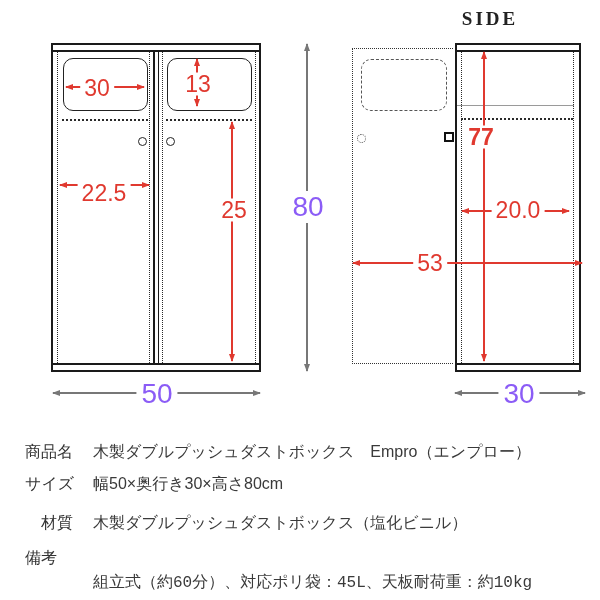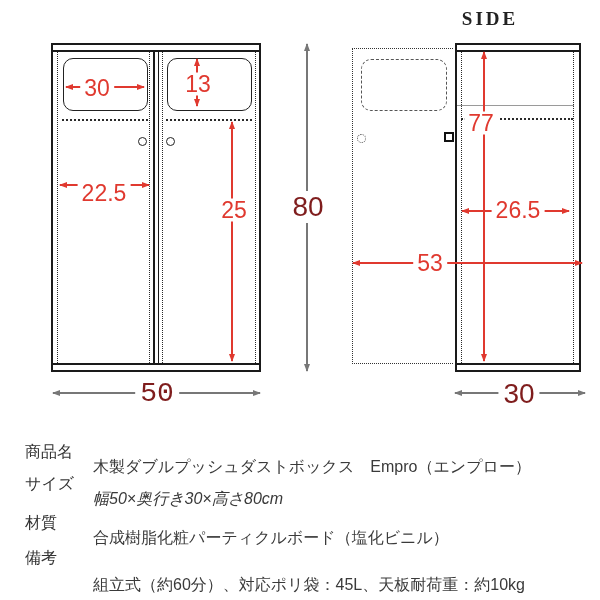--- a/index.html
+++ b/index.html
@@ -28,23 +28,23 @@
   .arrow-v{position:absolute;width:2px;background:currentColor;z-index:3;}
   .arrow-v::before{content:"";position:absolute;top:-1px;left:50%;margin-left:-3.5px;width:0;height:0;
       border-left:3.5px solid transparent;border-right:3.5px solid transparent;border-bottom:8px solid;}
   .arrow-v::after{content:"";position:absolute;bottom:-1px;left:50%;margin-left:-3.5px;width:0;height:0;
       border-left:3.5px solid transparent;border-right:3.5px solid transparent;border-top:8px solid;}
   .red{color:#e0392f;}
   .gray{color:#777777;}
   .dim{position:absolute;transform:translate(-50%,-50%);background:#fff;line-height:1;
        white-space:nowrap;z-index:4;}
   .dim.red-t{color:#e0392f;font-size:23px;padding:0 4px;}
-  .dim.black-t{color:#7f1d1d;font-size:28px;padding:2px 5px;}
+  .dim.black-t{color:#8b5cf6;font-size:28px;padding:2px 5px;}
   .spec-label{position:absolute;left:25px;font-size:16px;color:#333;font-weight:500;white-space:nowrap;}
-  .spec-value{position:absolute;left:93px;font-size:16px;color:#3a3a3a;white-space:nowrap;margin-top:15px;}
+  .spec-value{position:absolute;left:93px;font-size:16px;color:#3a3a3a;white-space:nowrap;}
 </style>
 </head>
 <body>
 
 <div class="sheet">
 
 
   <div>
 
     <div class="rect" style="left:51px;top:43px;width:210px;height:329px;"></div>
@@ -75,60 +75,60 @@
     <div class="arrow-h red" style="left:60px;top:184px;width:89px;"></div>
     <div class="dim red-t" style="left:104px;top:193px;">22.5</div>
 
     <div class="arrow-v red" style="left:231px;top:122px;height:239px;"></div>
     <div class="dim red-t" style="left:234px;top:210px;">25</div>
 
     <div class="arrow-v gray" style="left:306px;top:44px;height:327px;"></div>
     <div class="dim black-t" style="left:308px;top:207px;">80</div>
 
     <div class="arrow-h gray" style="left:53px;top:392px;width:207px;"></div>
-    <div class="dim black-t" style="left:157px;top:394px;font-family:Liberation Mono, monospace;">50</div>
+    <div class="dim black-t" style="left:157px;top:394px;">50</div>
   </div>
 
   <div class="view-title" style="left:490px;top:8px;">SIDE</div>
 
   <div>
 
     <div class="ghost-rect" style="left:352px;top:48px;width:101px;height:316px;"></div>
     <div class="opening ghost" style="left:361px;top:59px;width:86px;height:52px;"></div>
     <div class="knob ghost" style="left:357px;top:134px;"></div>
     <div class="handle" style="left:444px;top:132px;"></div>
 
     <div class="rect" style="left:455px;top:43px;width:126px;height:329px;"></div>
     <div class="line" style="left:455px;top:50px;width:126px;height:1.5px;"></div>
     <div class="line" style="left:455px;top:363px;width:126px;height:1.5px;"></div>
     <div class="dot-v" style="left:461px;top:52px;height:311px;"></div>
     <div class="dot-v" style="left:573px;top:52px;height:311px;"></div>
     <div class="gline" style="left:457px;top:105px;width:117px;height:1px;"></div>
     <div class="dot-h" style="left:461px;top:118px;width:112px;"></div>
 
     <div class="arrow-v red" style="left:483px;top:52px;height:309px;"></div>
-    <div class="dim red-t" style="left:481px;top:123px;">77</div>
+    <div class="dim red-t" style="left:481px;top:137px;font-weight:bold;">77</div>
 
     <div class="arrow-h red" style="left:462px;top:210px;width:107px;"></div>
-    <div class="dim red-t" style="left:518px;top:210px;">26.5</div>
+    <div class="dim red-t" style="left:518px;top:210px;">20.0</div>
 
     <div class="arrow-h red" style="left:353px;top:262px;width:229px;"></div>
     <div class="dim red-t" style="left:430px;top:263px;">53</div>
 
     <div class="arrow-h gray" style="left:455px;top:392px;width:130px;"></div>
     <div class="dim black-t" style="left:519px;top:394px;">30</div>
   </div>
 
   <div>
     <div class="spec-label" style="top:442px;">商品名</div>
     <div class="spec-value" style="top:442px;">木製ダブルプッシュダストボックス　Empro（エンプロー）</div>
 
     <div class="spec-label" style="top:474px;">サイズ</div>
-    <div class="spec-value" style="top:474px;font-style:italic;">幅50×奥行き30×高さ80cm</div>
+    <div class="spec-value" style="top:474px;">幅50×奥行き30×高さ80cm</div>
 
-    <div class="spec-label" style="top:513px;">材質</div>
-    <div class="spec-value" style="top:513px;">合成樹脂化粧パーティクルボード（塩化ビニル）</div>
+    <div class="spec-label" style="top:513px;margin-left:16px;">材質</div>
+    <div class="spec-value" style="top:513px;">木製ダブルプッシュダストボックス（塩化ビニル）</div>
 
     <div class="spec-label" style="top:548px;">備考</div>
-    <div class="spec-value" style="top:560px;">組立式（約60分）、対応ポリ袋：45L、天板耐荷重：約10kg</div>
+    <div class="spec-value" style="top:572px;font-family:Liberation Mono, monospace;">組立式（約60分）、対応ポリ袋：45L、天板耐荷重：約10kg</div>
   </div>
 
 </div>
 
 </body></html>

